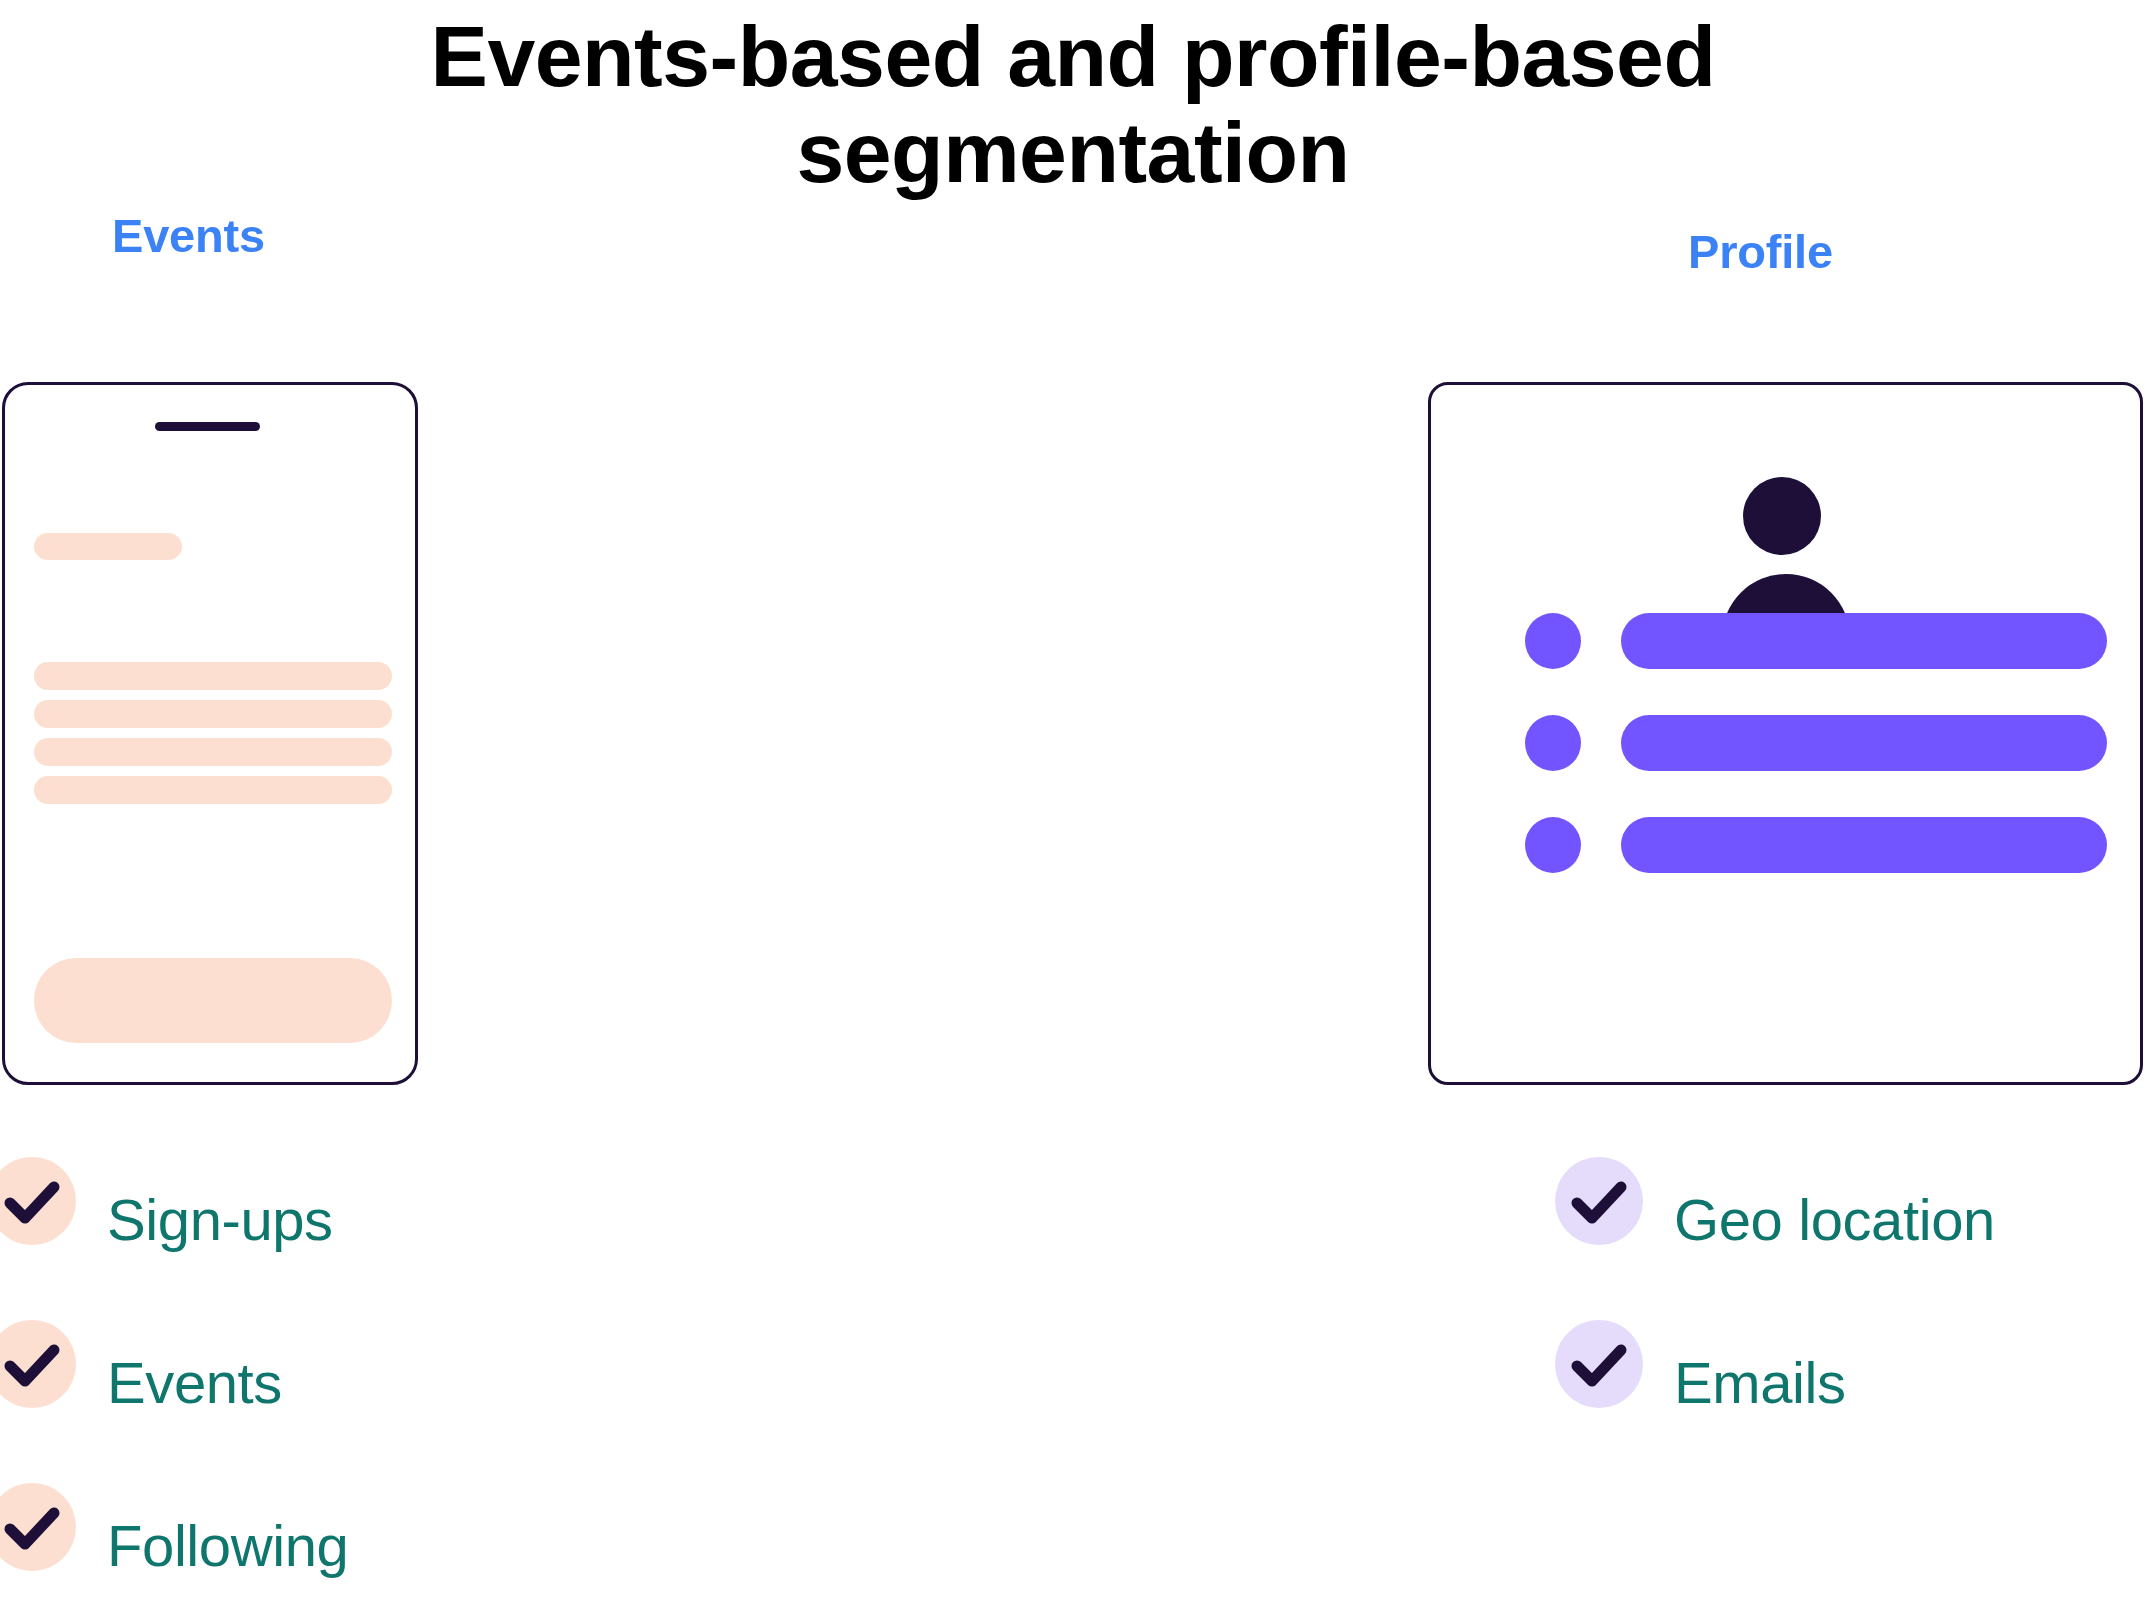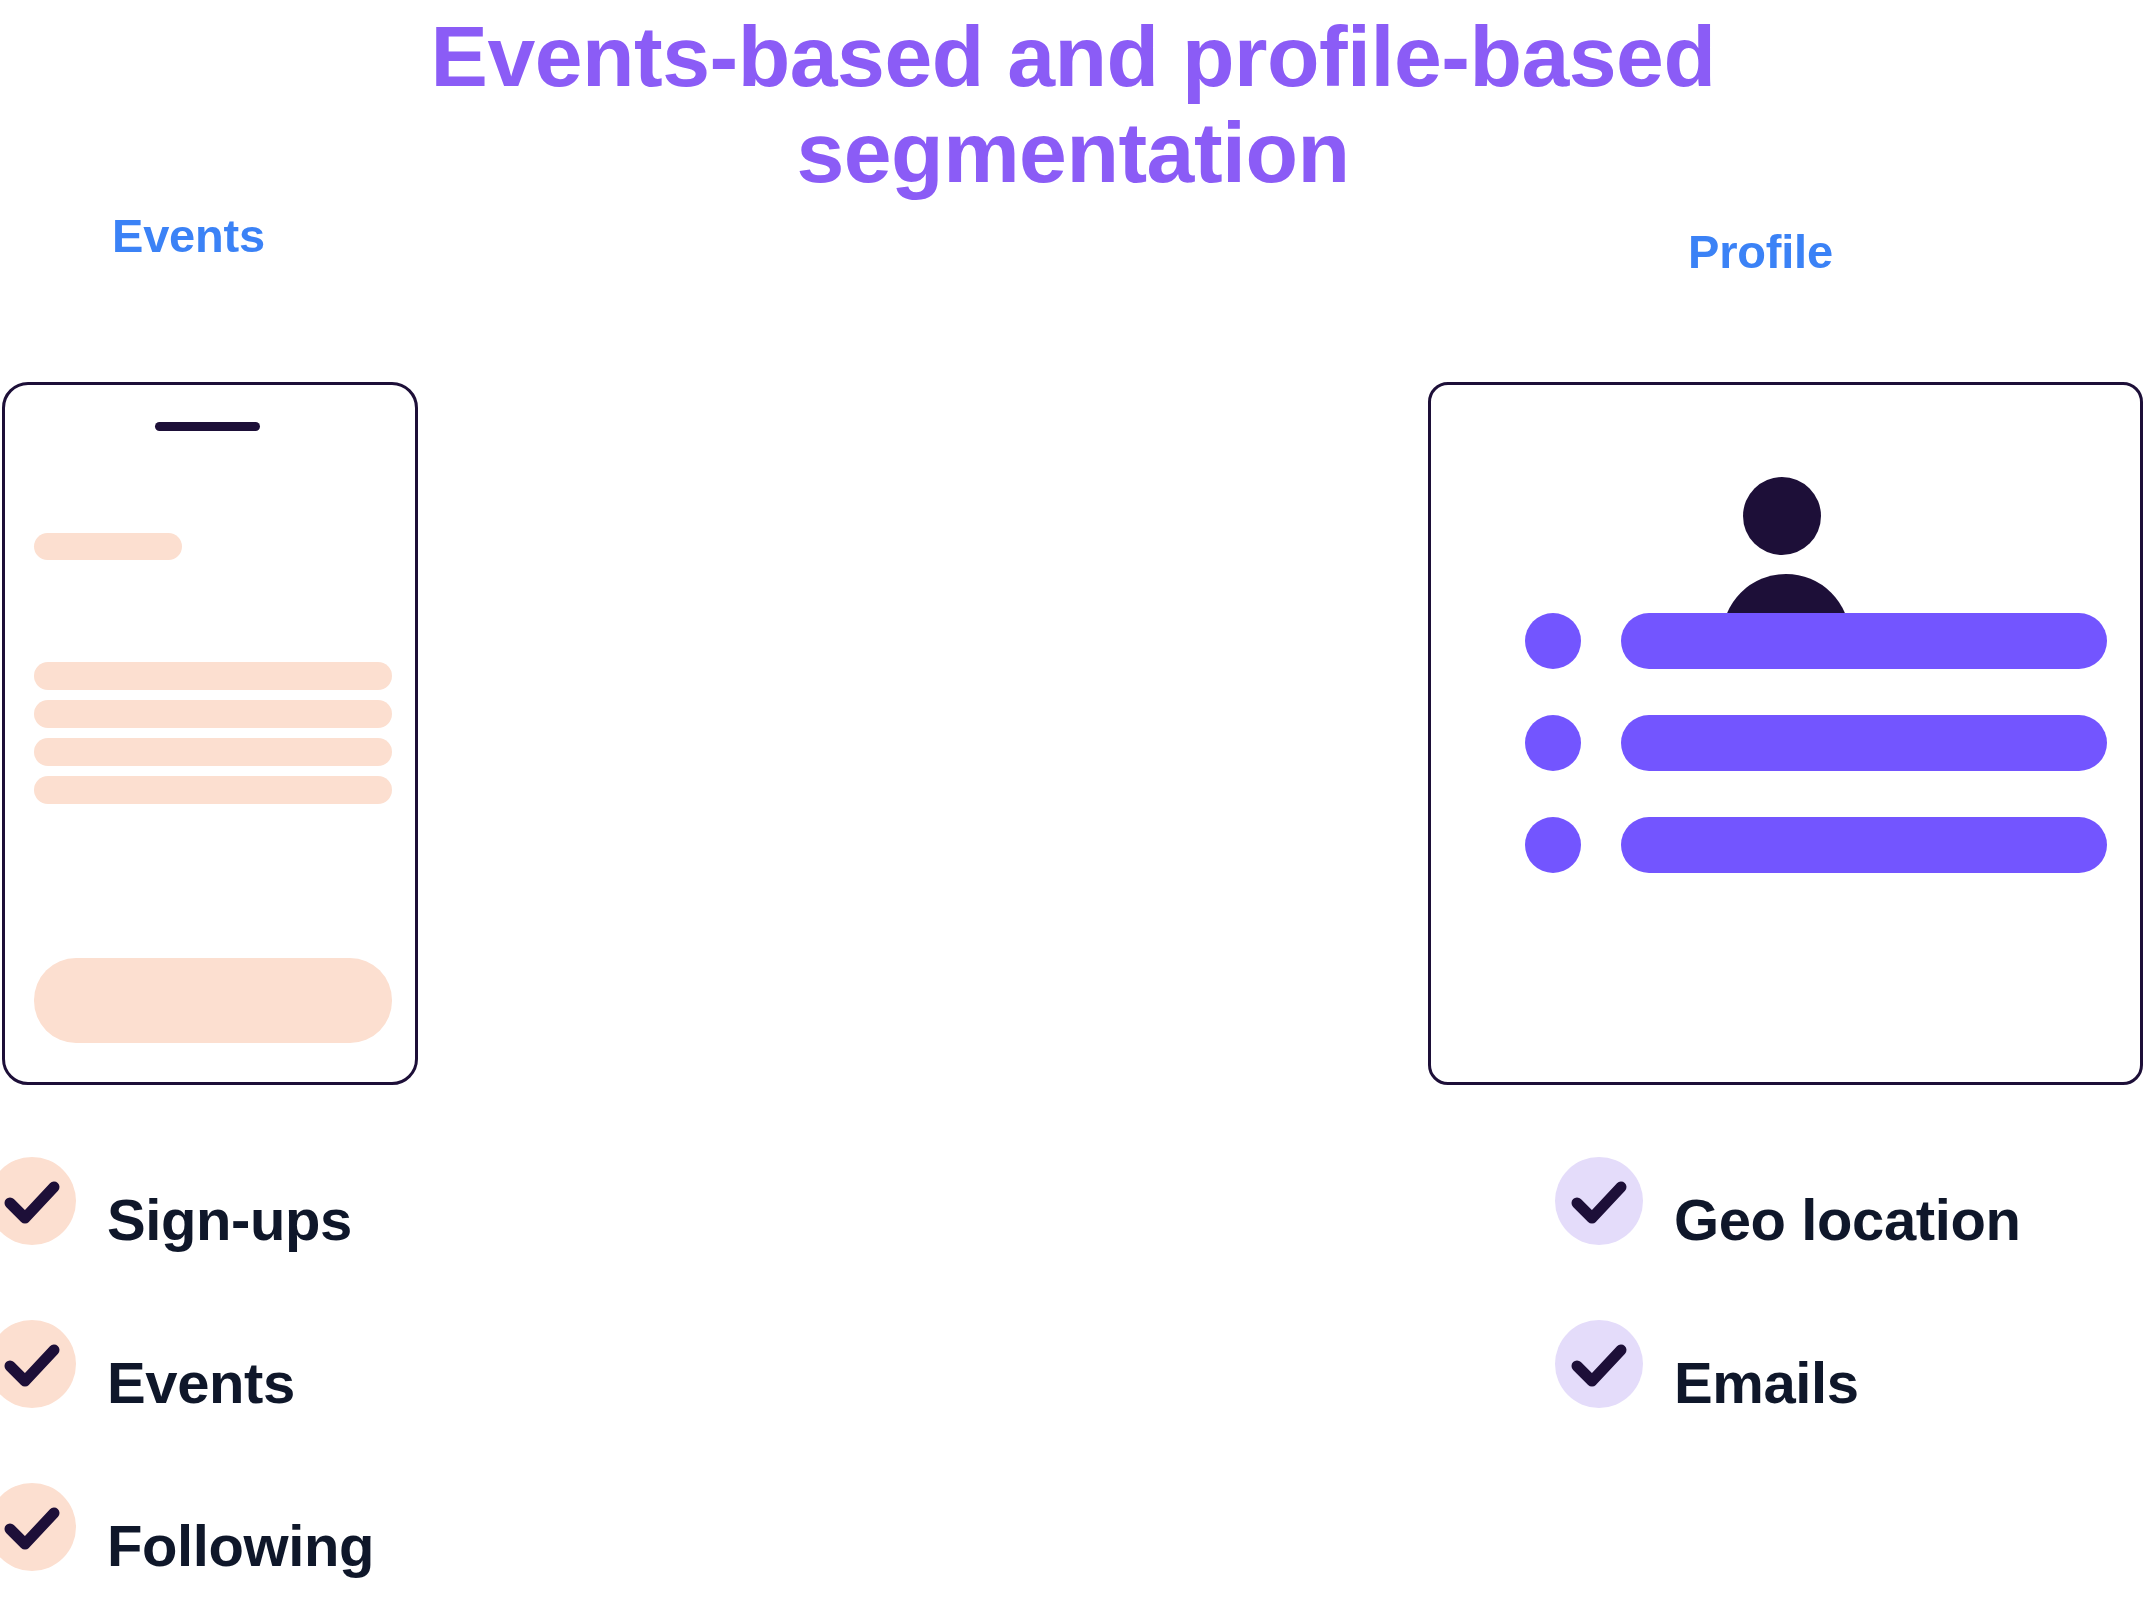--- a/index.html
+++ b/index.html
@@ -20,21 +20,21 @@
   #infographic-title {
     position: absolute;
     left: 0;
     top: 8px;
     width: 2146px;
     text-align: center;
     font-size: 86px;
     font-weight: 700;
     line-height: 1.12;
     letter-spacing: -0.5px;
-    color: #8b5cf6;
+    color: #000000;
     white-space: pre-line;
   }
 
   
   .column-heading {
     position: absolute;
     font-size: 47px;
     font-weight: 700;
     color: #3b82f6;
     letter-spacing: -0.2px;
@@ -157,22 +157,22 @@
   .check-circle.lavender { background: #e4dcfa; }
   .check-circle svg {
     position: absolute;
     left: 0; top: 0;
     width: 88px;
     height: 88px;
   }
   .check-label {
     margin-left: 31px;
     font-size: 58px;
-    font-weight: 700;
-    color: #0f172a;
+    font-weight: 400;
+    color: #0f766e;
     letter-spacing: -0.4px;
     white-space: nowrap;
     margin-top: 36px;
   }
 
   #events-check-list  { position: absolute; left: -12px;   top: 1157px; }
   #profile-check-list { position: absolute; left: 1555px;  top: 1157px; }
   .check-item.i0 { top: 0px;   left: 0; }
   .check-item.i1 { top: 163px; left: 0; }
   .check-item.i2 { top: 326px; left: 0; }

